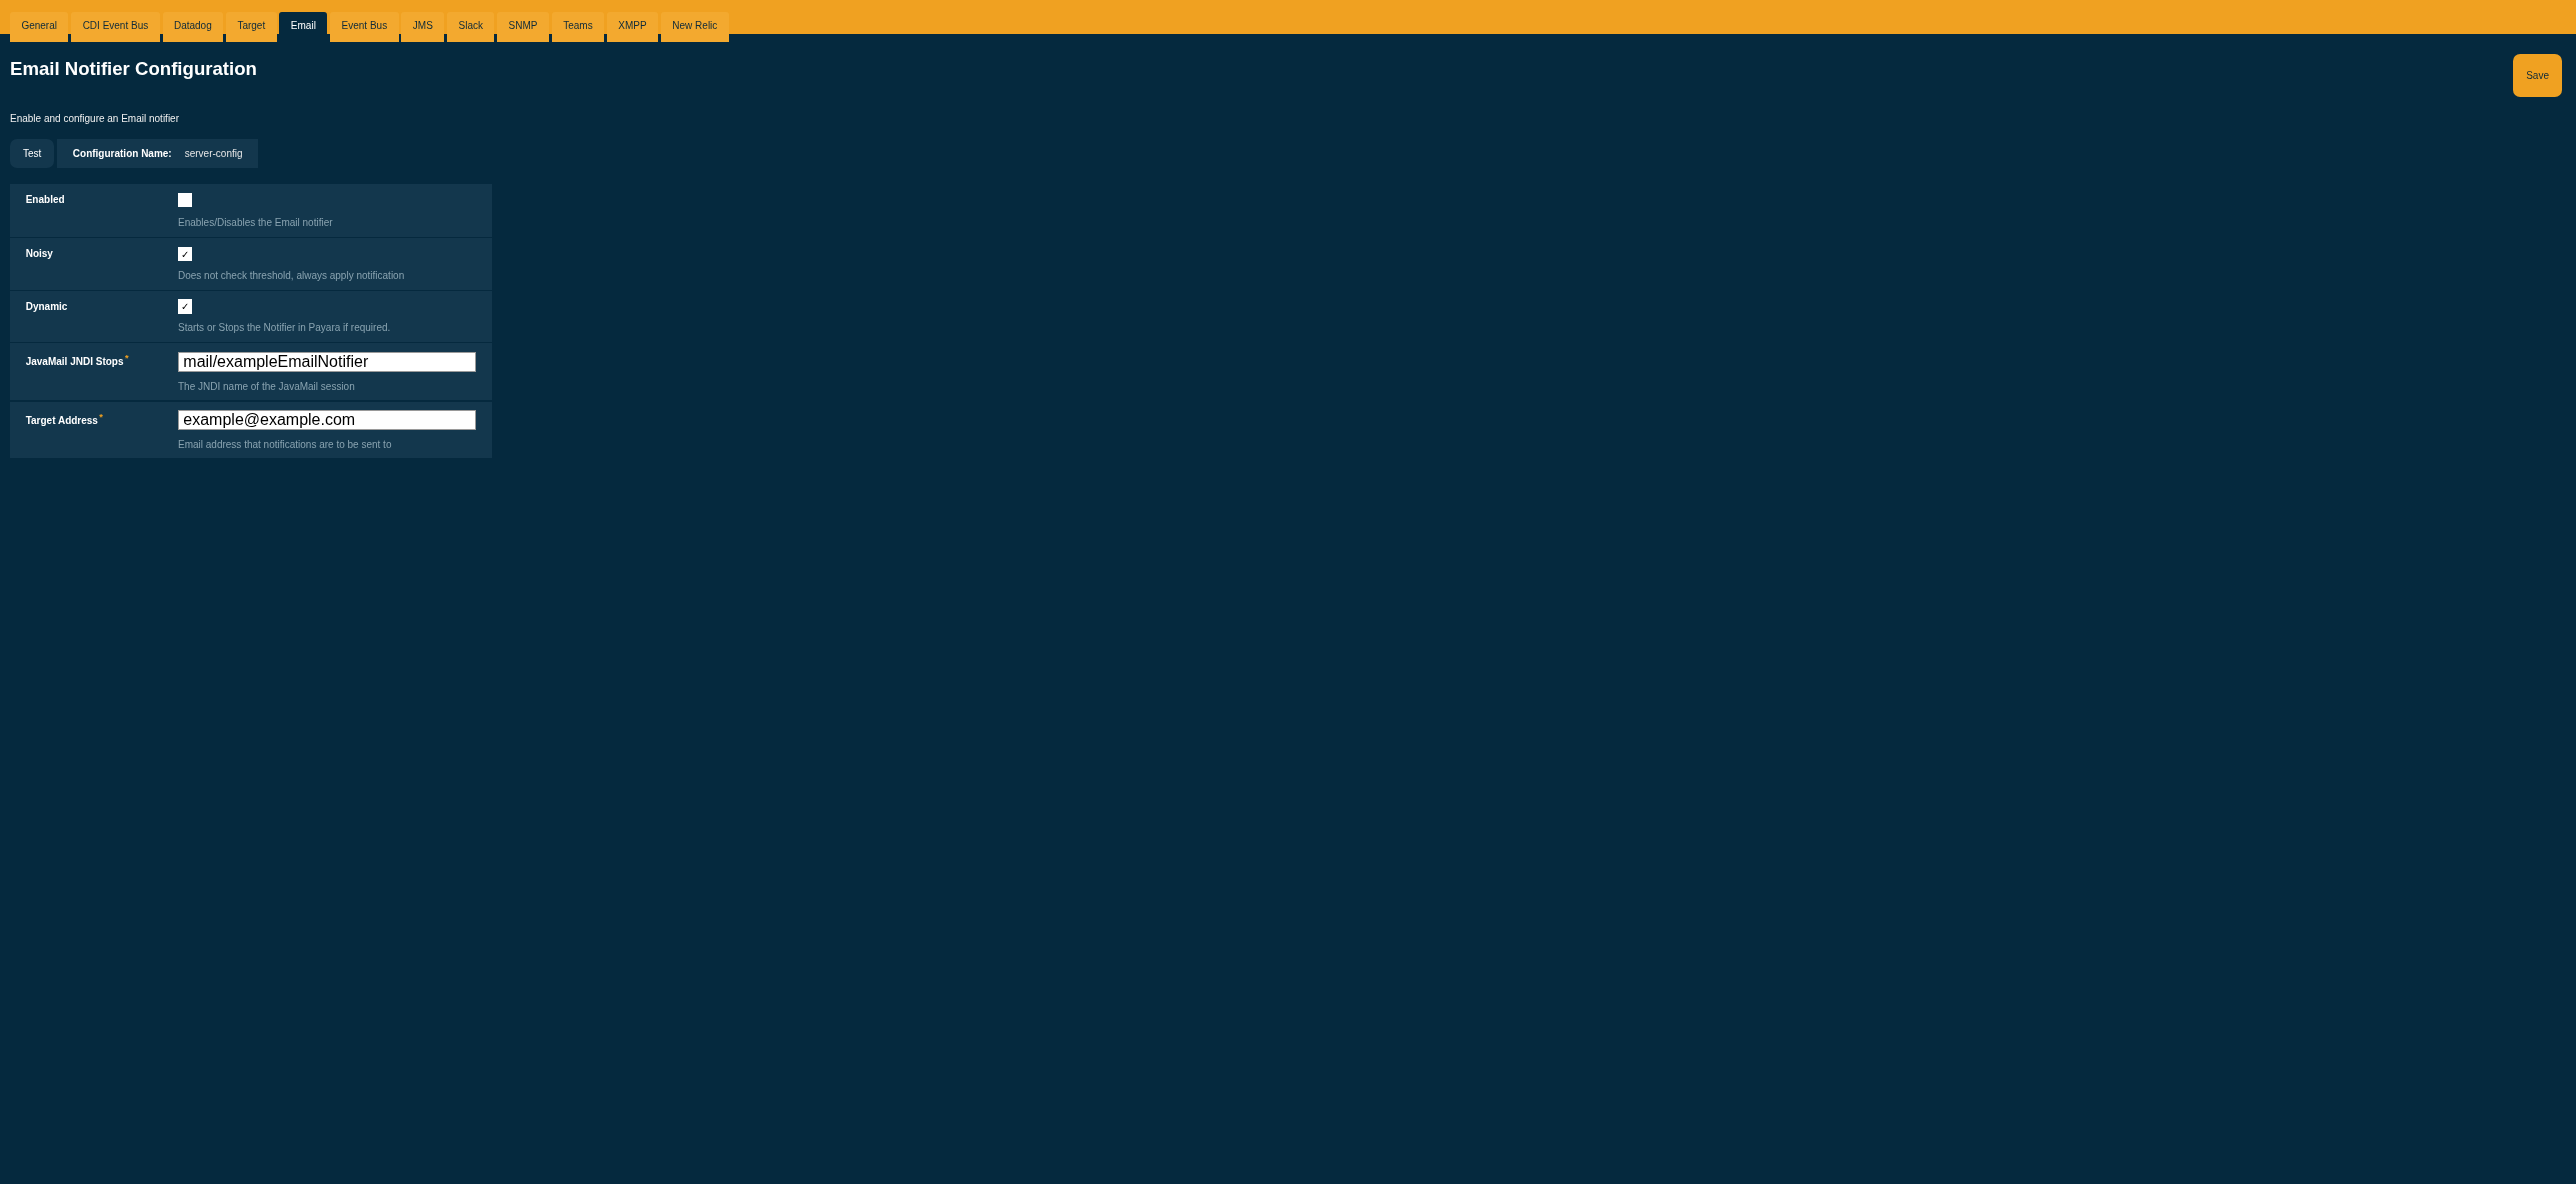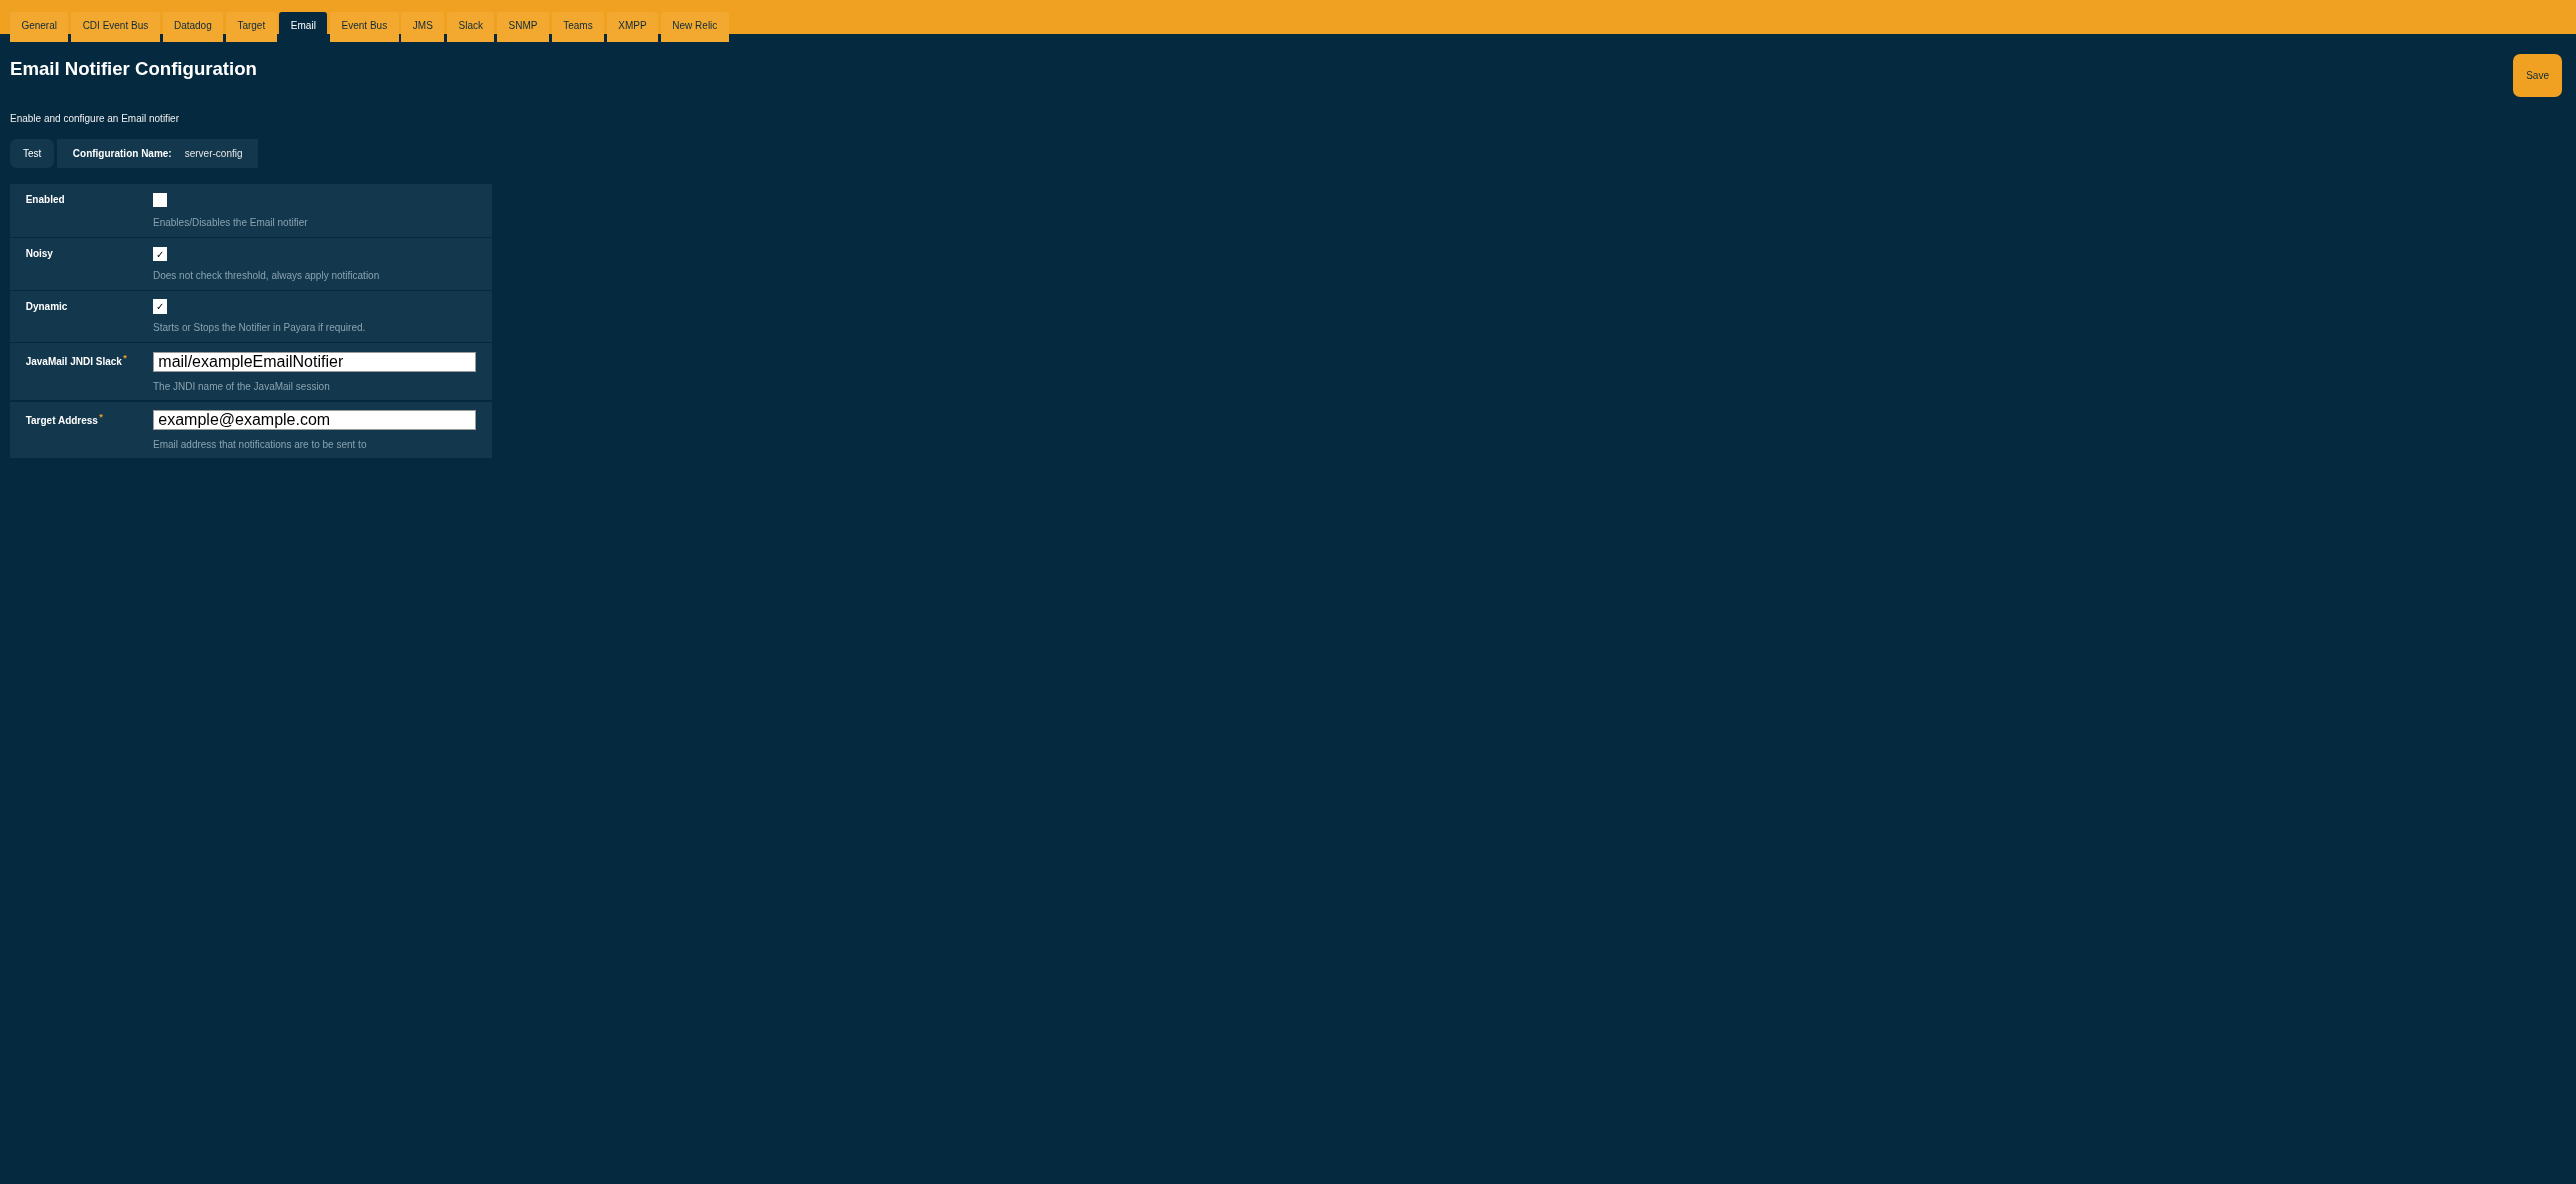--- a/index.html
+++ b/index.html
@@ -94,21 +94,21 @@
     width: 482px;
   }
   .prop-row {
     background: #13374d;
     display: flex;
     align-items: flex-start;
     padding: 8.6px 0 8.6px 0;
     margin-bottom: 1.4px;
   }
   .prop-label {
-    width: 143px;
+    width: 168px;
     padding-left: 15.7px;
     padding-top: 1.4px;
     font-weight: 700;
     color: #ffffff;
     font-size: 10px;
   }
   .prop-label .req {
     color: #f0a121;
     font-size: 9.3px;
     vertical-align: super;
@@ -201,21 +201,21 @@
     <div class="prop-row">
       <div class="prop-label">Dynamic</div>
       <div class="prop-control">
         <span class="chk">✓</span>
         <div class="prop-help">Starts or Stops the Notifier in Payara if required.</div>
       </div>
     </div>
 
     <div class="prop-row">
       <div class="prop-label">
-        <span>JavaMail JNDI Slack</span><span class="req">*</span>
+        <span>JavaMail JNDI Stops</span><span class="req">*</span>
       </div>
       <div class="prop-control">
         <input type="text" class="txt-input" value="mail/exampleEmailNotifier" style="">
         <div class="prop-help">The JNDI name of the JavaMail session</div>
       </div>
     </div>
 
     <div class="prop-row">
       <div class="prop-label">
         <span>Target Address</span><span class="req">*</span>

